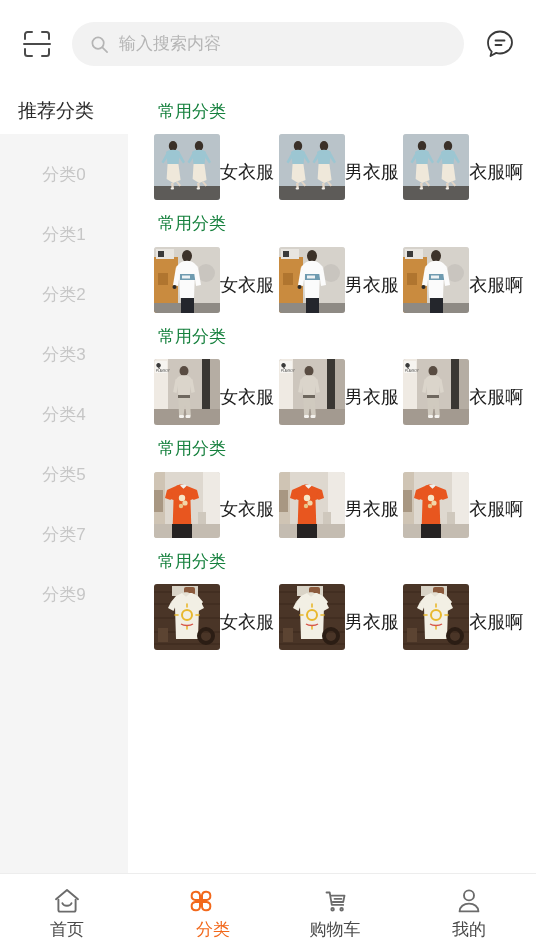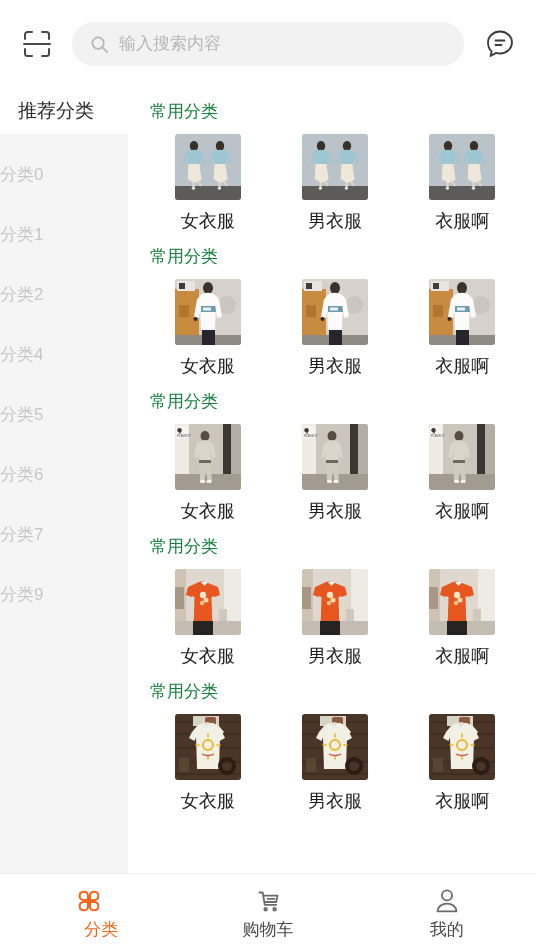--- a/index.html
+++ b/index.html
@@ -57,20 +57,21 @@
   }
 
   
   .body-area {
     position: absolute;
     top: 88px; left: 0;
     width: 536px;
     height: 785px;
     display: flex;
     overflow: hidden;
+    gap: 8px;
   }
 
   
   .sidebar {
     width: 128px; flex: 0 0 128px;
     height: 785px;
     background: #ffffff;
     position: relative;
     overflow: hidden;
   }
@@ -82,21 +83,21 @@
     color: #2b2b2b;
     background: #ffffff;
   }
   .sidebar-list {
     background: #f5f5f5;
     height: 739px;
     padding-top: 10px;
   }
   .sidebar-item {
     height: 60px;
-    display: flex; align-items: center; 
+    display: flex; align-items: center; justify-content: center;
     font-size: 17px;
     color: #c6c6c6;
   }
 
   
   .main {
     flex: 1 1 auto;
     height: 785px;
     background: #ffffff;
     padding: 0 12px 0 18px;
@@ -108,21 +109,21 @@
     color: #15803d;
     padding: 14px 0 12px 4px;
     line-height: 1.2;
   }
   .grid {
     display: grid;
     grid-template-columns: repeat(3, 1fr);
     column-gap: 4px;
   }
   .cell {
-    display: flex; flex-direction: column;
+    display: flex; flex-direction: row;
     align-items: center;
   }
   .thumb {
     width: 66px; height: 66px;
     border-radius: 3px;
     overflow: hidden;
     position: relative;
     background: #ddd;
   }
   .thumb svg { display: block; width: 66px; height: 66px; }
@@ -197,27 +198,27 @@
           <div class="sidebar-item">
             <span>分类0</span>
           </div>
           <div class="sidebar-item">
             <span>分类1</span>
           </div>
           <div class="sidebar-item">
             <span>分类2</span>
           </div>
           <div class="sidebar-item">
+            <span>分类3</span>
+          </div>
+          <div class="sidebar-item">
             <span>分类4</span>
           </div>
           <div class="sidebar-item">
             <span>分类5</span>
-          </div>
-          <div class="sidebar-item">
-            <span>分类6</span>
           </div>
           <div class="sidebar-item">
             <span>分类7</span>
           </div>
           <div class="sidebar-item">
             <span>分类9</span>
           </div>
         </div>
     </div>
 
@@ -622,20 +623,30 @@
                 </svg>
               </div>
               <div class="cell-label">衣服啊</div>
             </div>
           </div>
         </div>
       </div>
   </div>
 
   <div class="tabbar" id="tabbar">
+      <div class="tab">
+        <span class="tab-ico">
+          <svg width="30" height="30" viewBox="0 0 30 30" fill="none" stroke="#6b6b6b" stroke-width="1.9" stroke-linecap="round" stroke-linejoin="round">
+            <path d="M4 13.2L15 4l11 9.2"></path>
+            <path d="M6.4 13.6V24a1.6 1.6 0 0 0 1.6 1.6h14a1.6 1.6 0 0 0 1.6-1.6V13.6"></path>
+            <path d="M10.4 17.2c1.2 3.3 7.9 3.3 9.1 0"></path>
+          </svg>
+        </span>
+        <span class="tab-label">首页</span>
+      </div>
       <div class="tab active">
         <span class="tab-ico">
           <svg width="30" height="30" viewBox="0 0 30 30" fill="none" stroke="#f2681b" stroke-width="2">
             <path d="M14 14H9.2A4.2 4.2 0 1 1 14 9.2V14z"></path>
             <path d="M16 14h4.8A4.2 4.2 0 1 0 16 9.2V14z"></path>
             <path d="M14 16H9.2A4.2 4.2 0 1 0 14 20.8V16z"></path>
             <path d="M16 16h4.8A4.2 4.2 0 1 1 16 20.8V16z"></path>
           </svg>
         </span>
         <span class="tab-label">分类</span>

